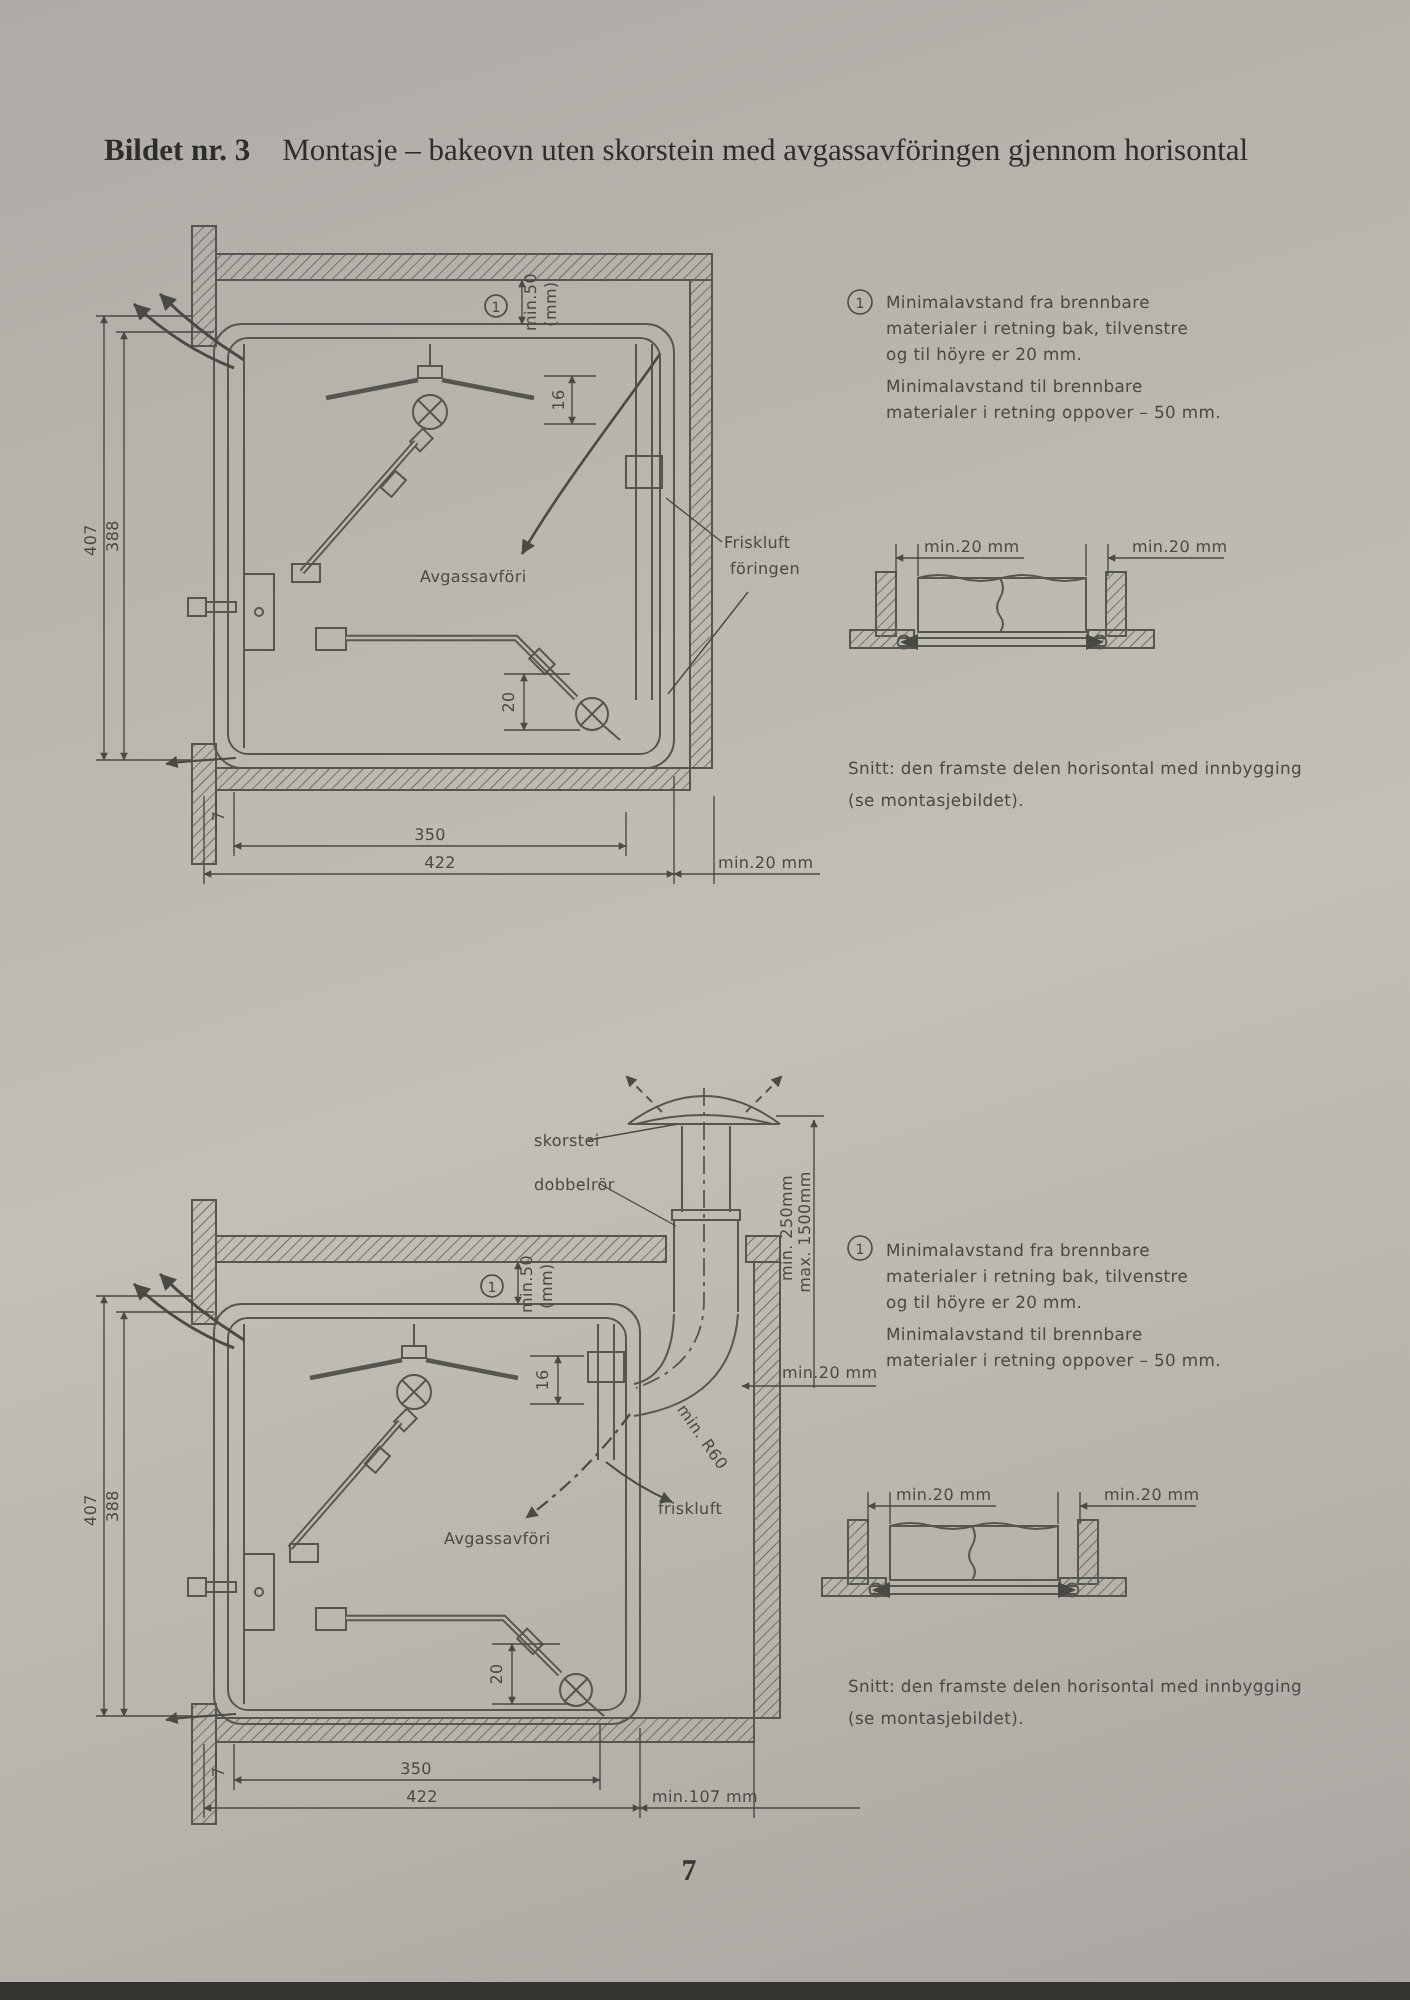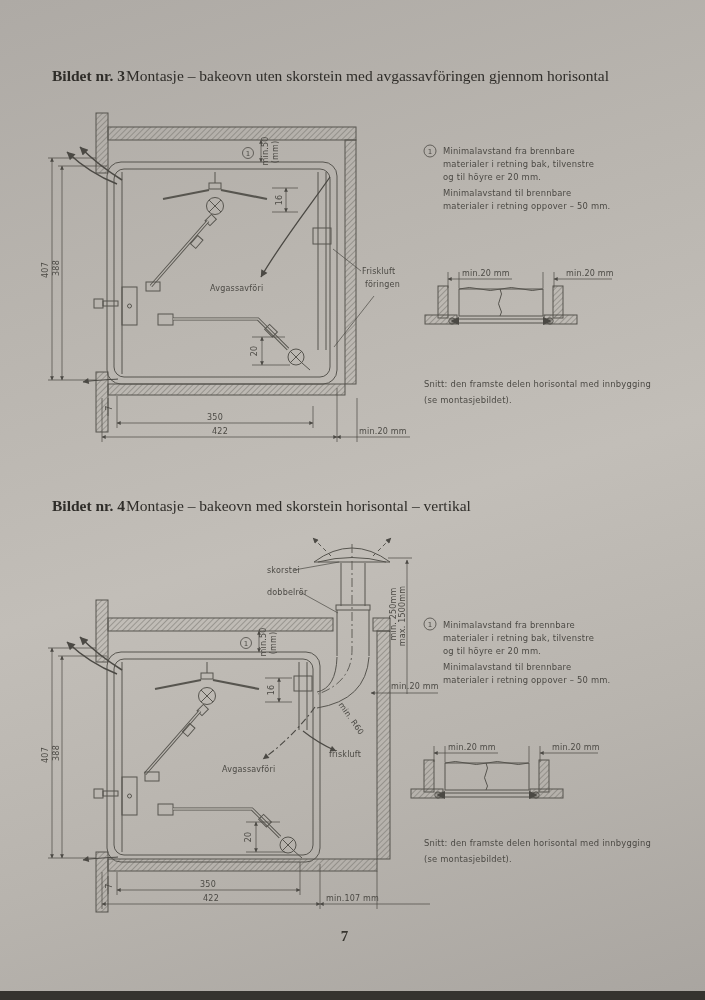--- a/index.html
+++ b/index.html
@@ -5,21 +5,21 @@
   html,body{margin:0;padding:0;}
   .page{
     position:relative;width:705px;height:1000px;overflow:hidden;
     background:linear-gradient(163deg,#aeaaa5 0%,#b9b5af 28%,#c2beb8 52%,#b8b4ae 74%,#a9a5a0 100%);
     font-family:"Liberation Sans",sans-serif;
   }
   .title{
     position:absolute;left:52px;color:#2f2d29;
     font-family:"Liberation Serif",serif;font-size:15.5px;white-space:nowrap;
   }
-  .title .t-label{font-weight:bold;margin-right:1px;}
+  .title .t-label{font-weight:bold;margin-right:16px;}
   #title3{top:67px;}
   #title4{top:497px;}
   .pagenum{
     position:absolute;left:0;right:16px;top:928px;text-align:center;
     font-family:"Liberation Serif",serif;font-weight:bold;font-size:15px;color:#37352f;
   }
   .bottom-strip{position:absolute;left:0;right:0;bottom:0;height:9px;background:#35332f;}
   svg{position:absolute;left:0;width:705px;}
   #svg3{top:100px;height:360px;}
   #svg4{top:530px;height:400px;}
@@ -188,23 +188,20 @@
         <line x1="448" y1="279" x2="512" y2="279" marker-start="url(#a3)"></line>
         <line x1="554" y1="279" x2="612" y2="279" marker-start="url(#a3)"></line>
       </g>
       <text class="dimtxt" x="462" y="276">min.20 mm</text>
       <text class="dimtxt" x="566" y="276">min.20 mm</text>
       <text class="tech" x="424" y="387">Snitt: den framste delen horisontal med innbygging</text>
       <text class="tech" x="424" y="403">(se montasjebildet).</text>
     </g>
   </svg>
 
-  <div class="title" id="title4">
-    <span class="t-label">Bildet nr. 4</span><span>Montasje – bakeovn med skorstein horisontal – vertikal</span>
-  </div>
 
   <svg id="svg4" viewBox="0 530 705 400">
     <defs>
       <pattern id="h4" width="4" height="4" patternUnits="userSpaceOnUse" patternTransform="rotate(45)">
         <line x1="0" y1="0" x2="0" y2="4" stroke="#716f6a" stroke-width="1"></line>
       </pattern>
       <marker id="a4" viewBox="0 0 10 10" refX="9.5" refY="5" markerWidth="6.5" markerHeight="5.5" orient="auto-start-reverse">
         <path d="M0,0 L10,5 L0,10 z" fill="#4b4944"></path>
       </marker>
     </defs>

